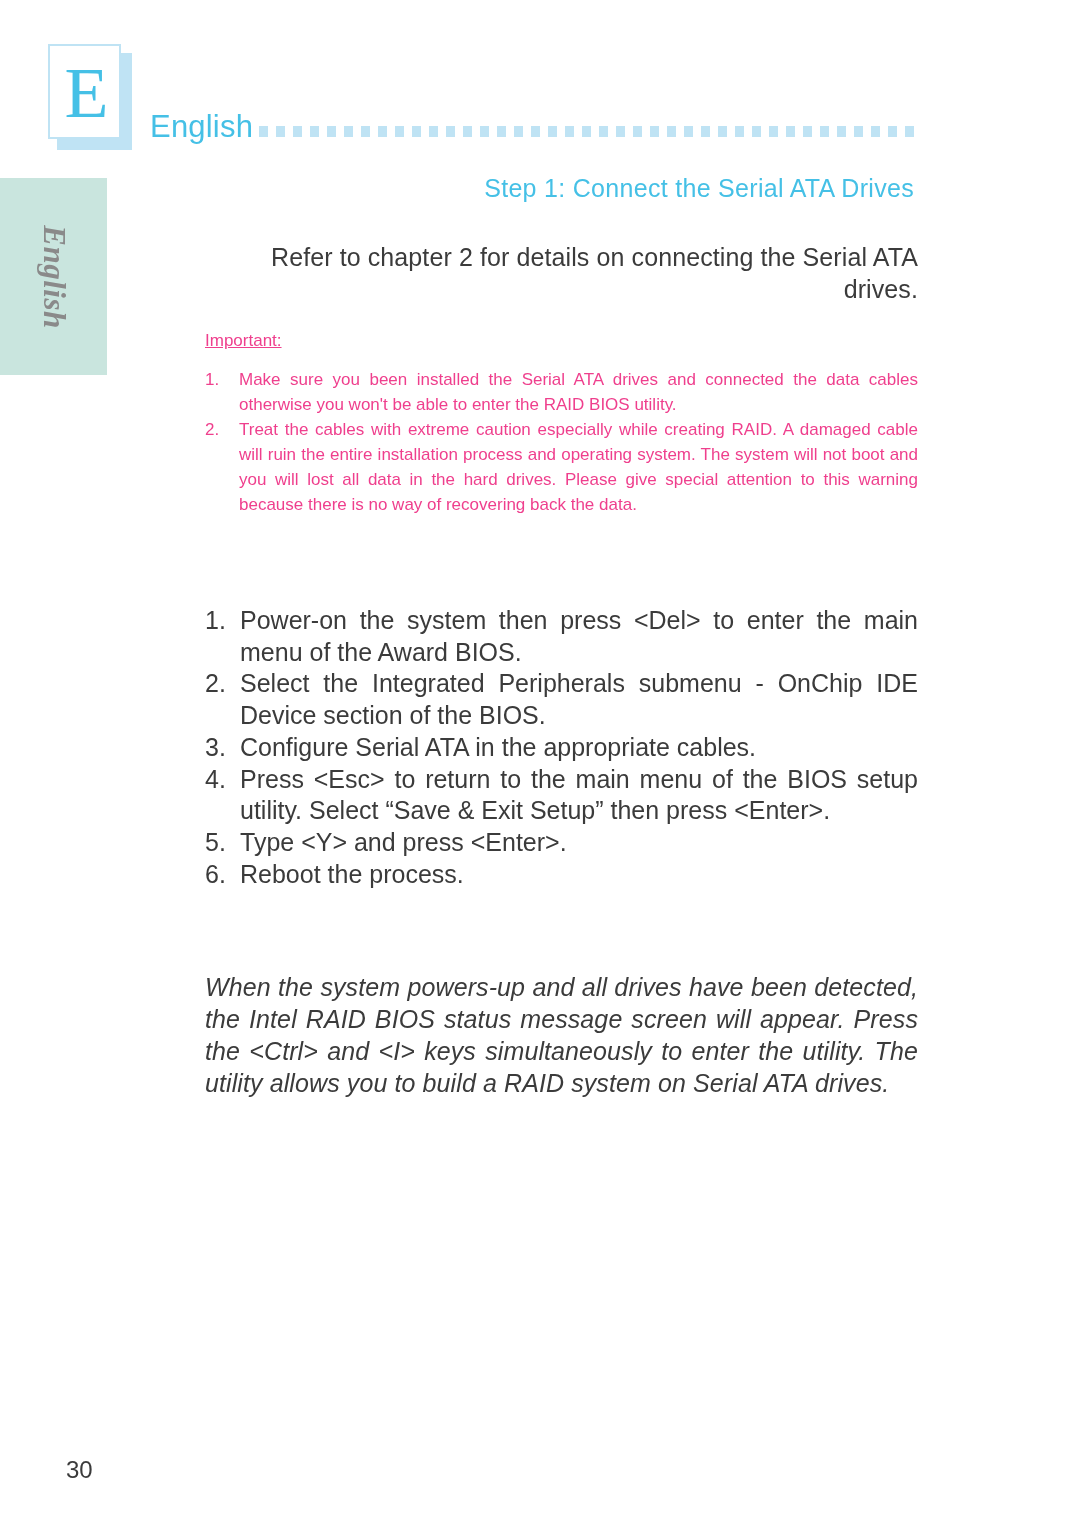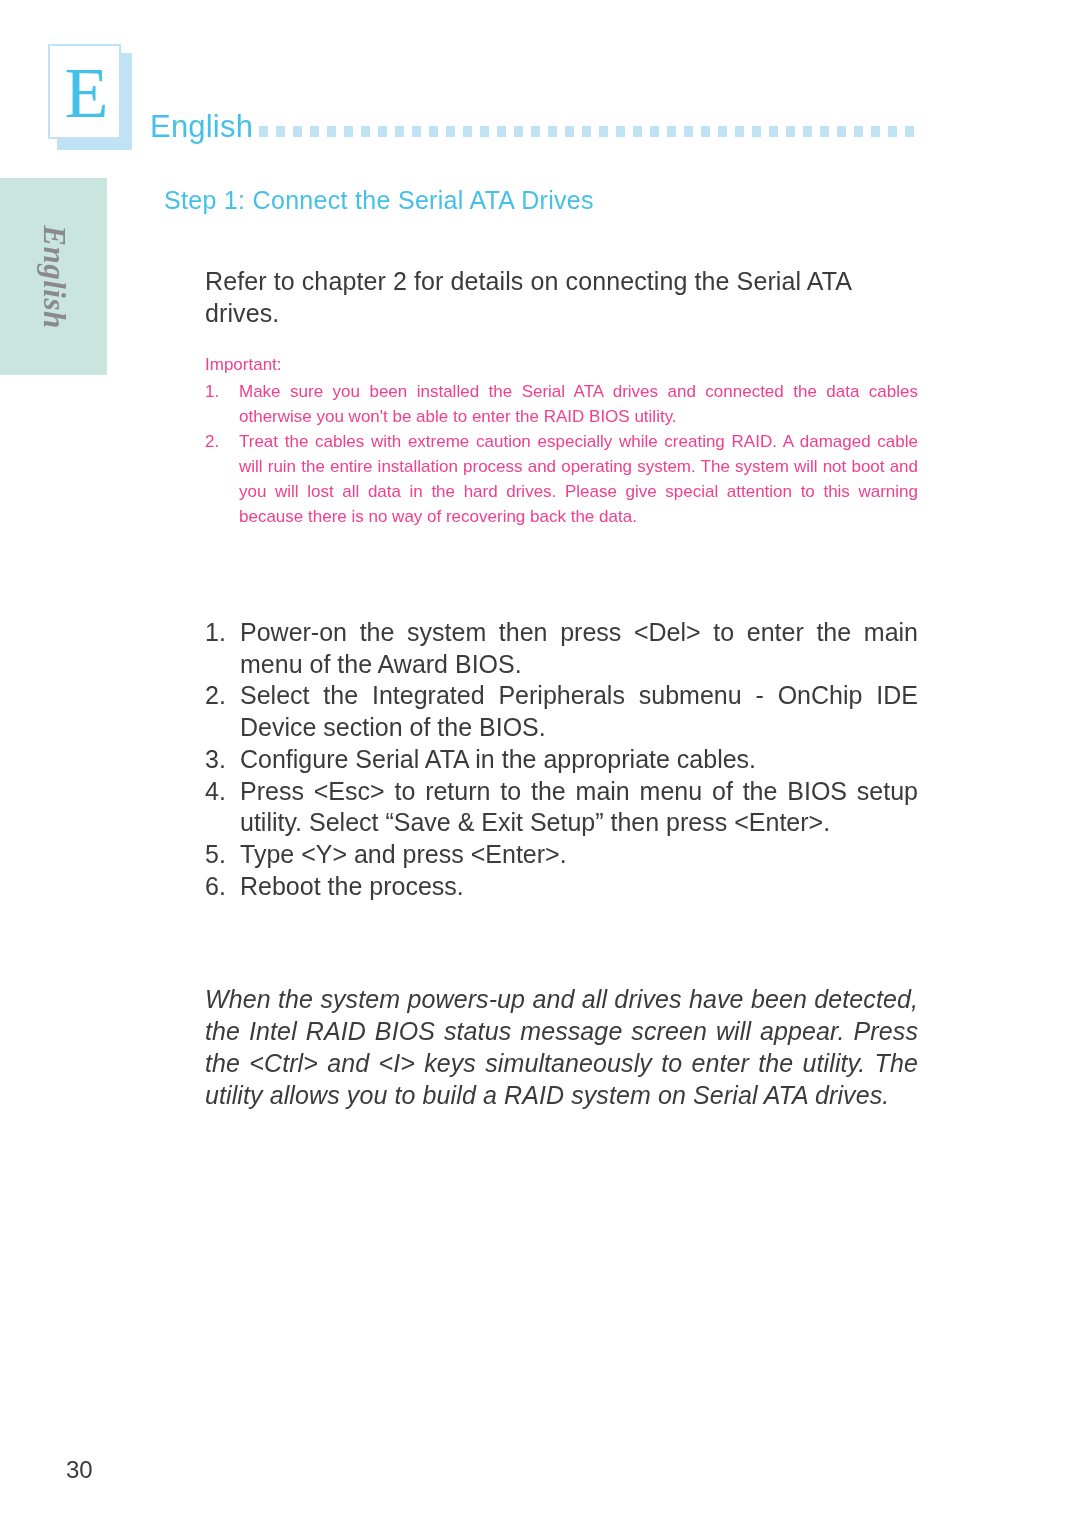--- a/index.html
+++ b/index.html
@@ -104,37 +104,39 @@
 
   
   .content {
     position: absolute;
     left: 148px;
     top: 170px;
     width: 770px;
   }
 
   h2.step-head {
-    margin: 16px;
+    margin: 4px;
     font-size: 25px;
     font-weight: normal;
     color: #45c0e6;
     letter-spacing: 0.3px;
+    text-align: right;
   }
 
   .body-par {
     margin: 0;
     font-size: 25px;
     color: #3b3b3b;
     line-height: 1.28;
     letter-spacing: 0.1px;
   }
 
   .indent {
     margin-left: 57px;
+    text-align: right;
   }
 
   .justify {
     text-align: justify;
     text-align-last: left;
     font-style: italic;
   }
 
   
   .gap-s  { height: 24px; }
@@ -143,21 +145,22 @@
   .gap-xl { height: 53px; }
 
   
   .note {
     margin-left: 57px;
     color: #ef3f8d;
     font-size: 17px;
     line-height: 1.47;
   }
   .note-title {
-    margin-bottom: 2px;
+    text-decoration: underline;
+    margin-bottom: 14px;
   }
   .note-row {
     display: flex;
   }
   .note-num {
     width: 34px;
     flex: 0 0 34px;
   }
   .note-txt {
     flex: 1;

